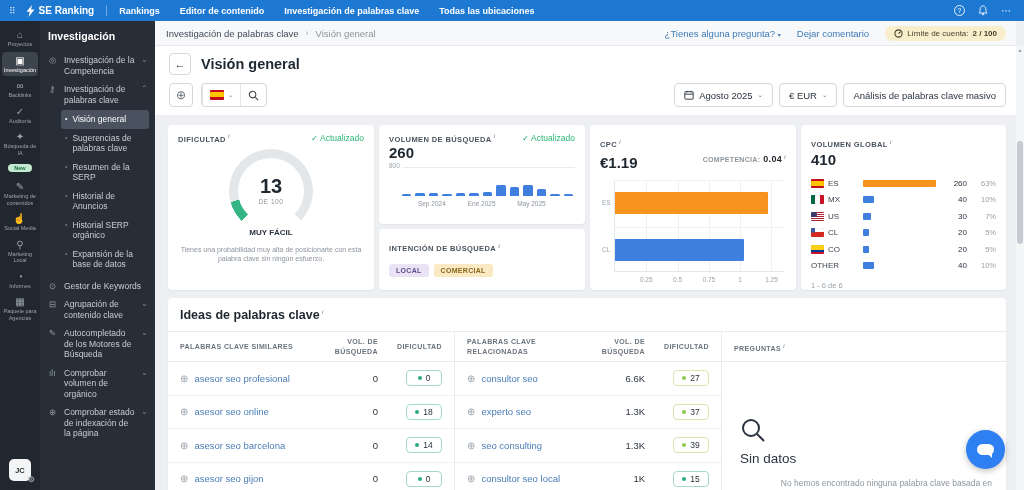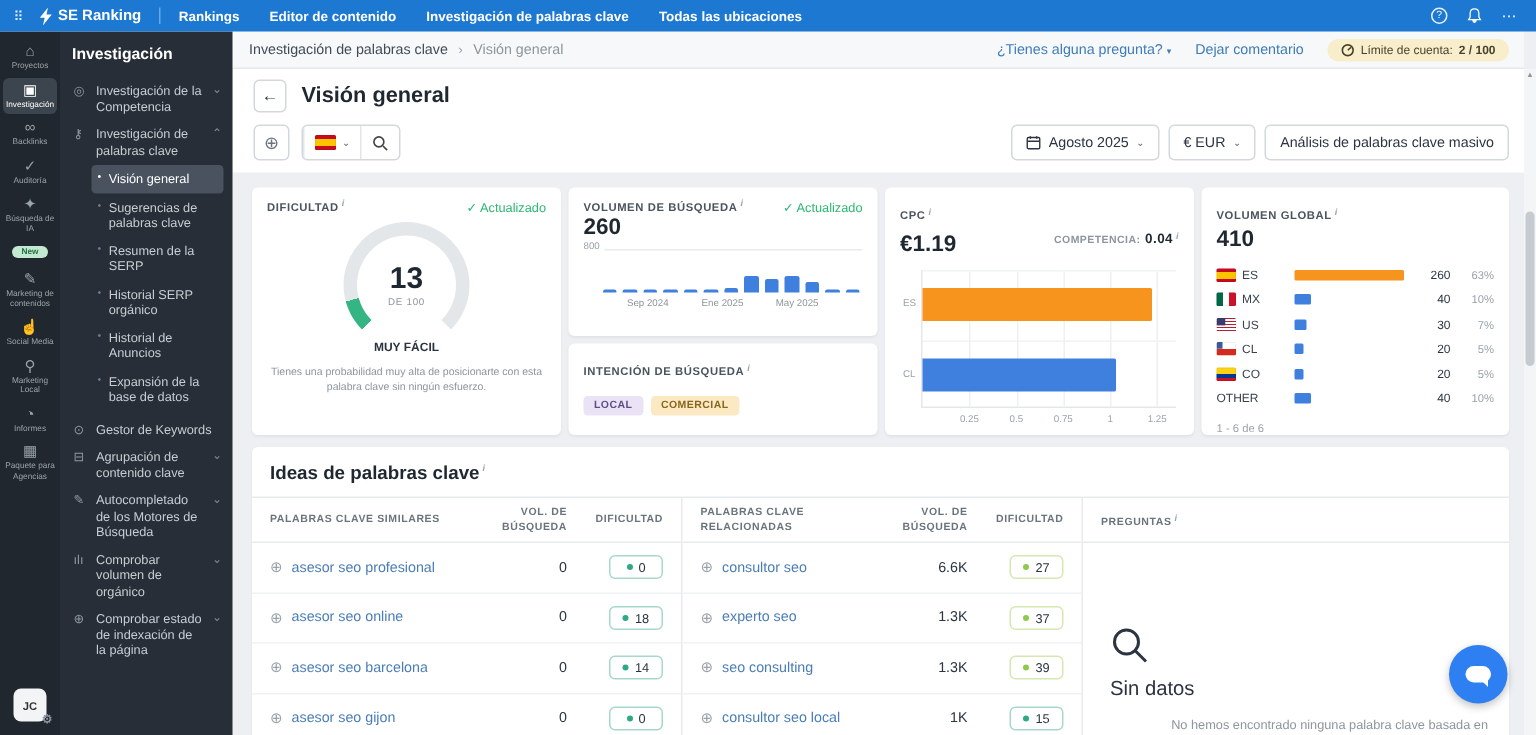--- a/index.html
+++ b/index.html
@@ -289,25 +289,25 @@
     <div class="sub-item">
         <span class="dot">•</span>
         <span>Sugerencias de palabras clave</span>
       </div>
     <div class="sub-item">
         <span class="dot">•</span>
         <span>Resumen de la SERP</span>
       </div>
     <div class="sub-item">
         <span class="dot">•</span>
-        <span>Historial SERP orgánico</span>
+        <span>Historial de Anuncios</span>
       </div>
     <div class="sub-item">
         <span class="dot">•</span>
-        <span>Historial de Anuncios</span>
+        <span>Historial SERP orgánico</span>
       </div>
     <div class="sub-item">
         <span class="dot">•</span>
         <span>Expansión de la base de datos</span>
       </div>
   </div>
 
   <div class="p-item">
     <span class="pic">⊙</span>
     <span class="plb">Gestor de Keywords</span>

